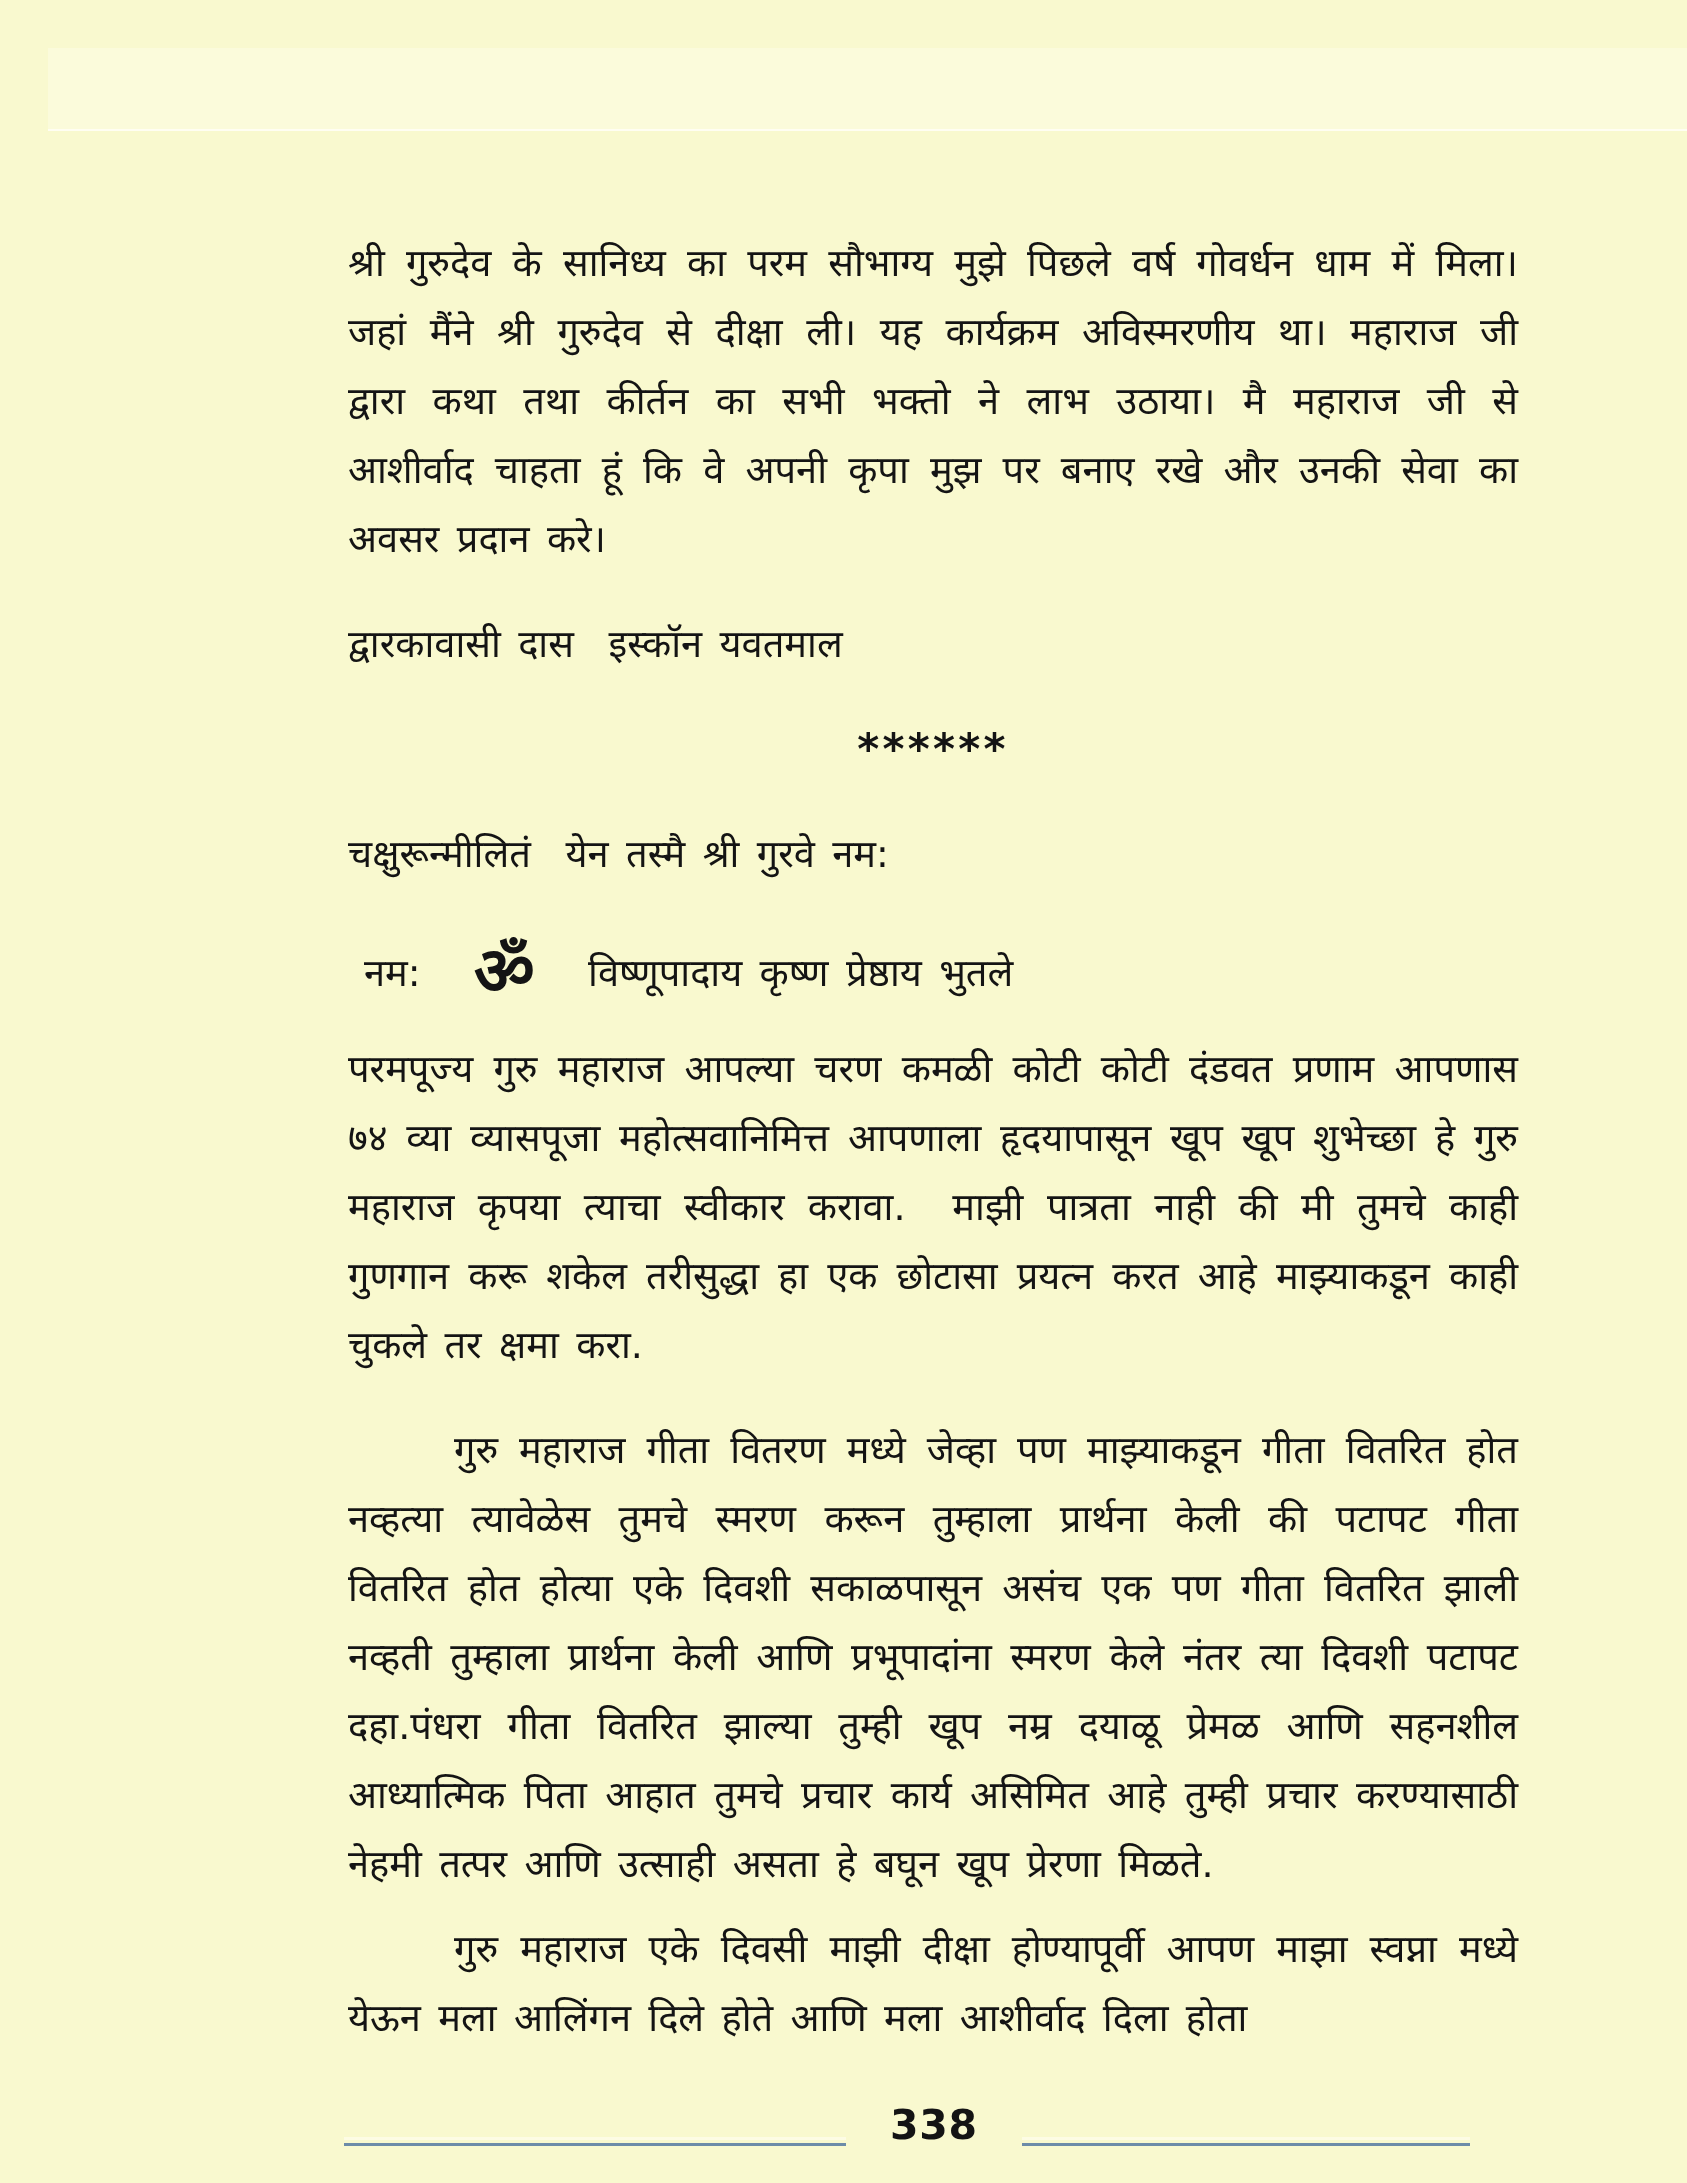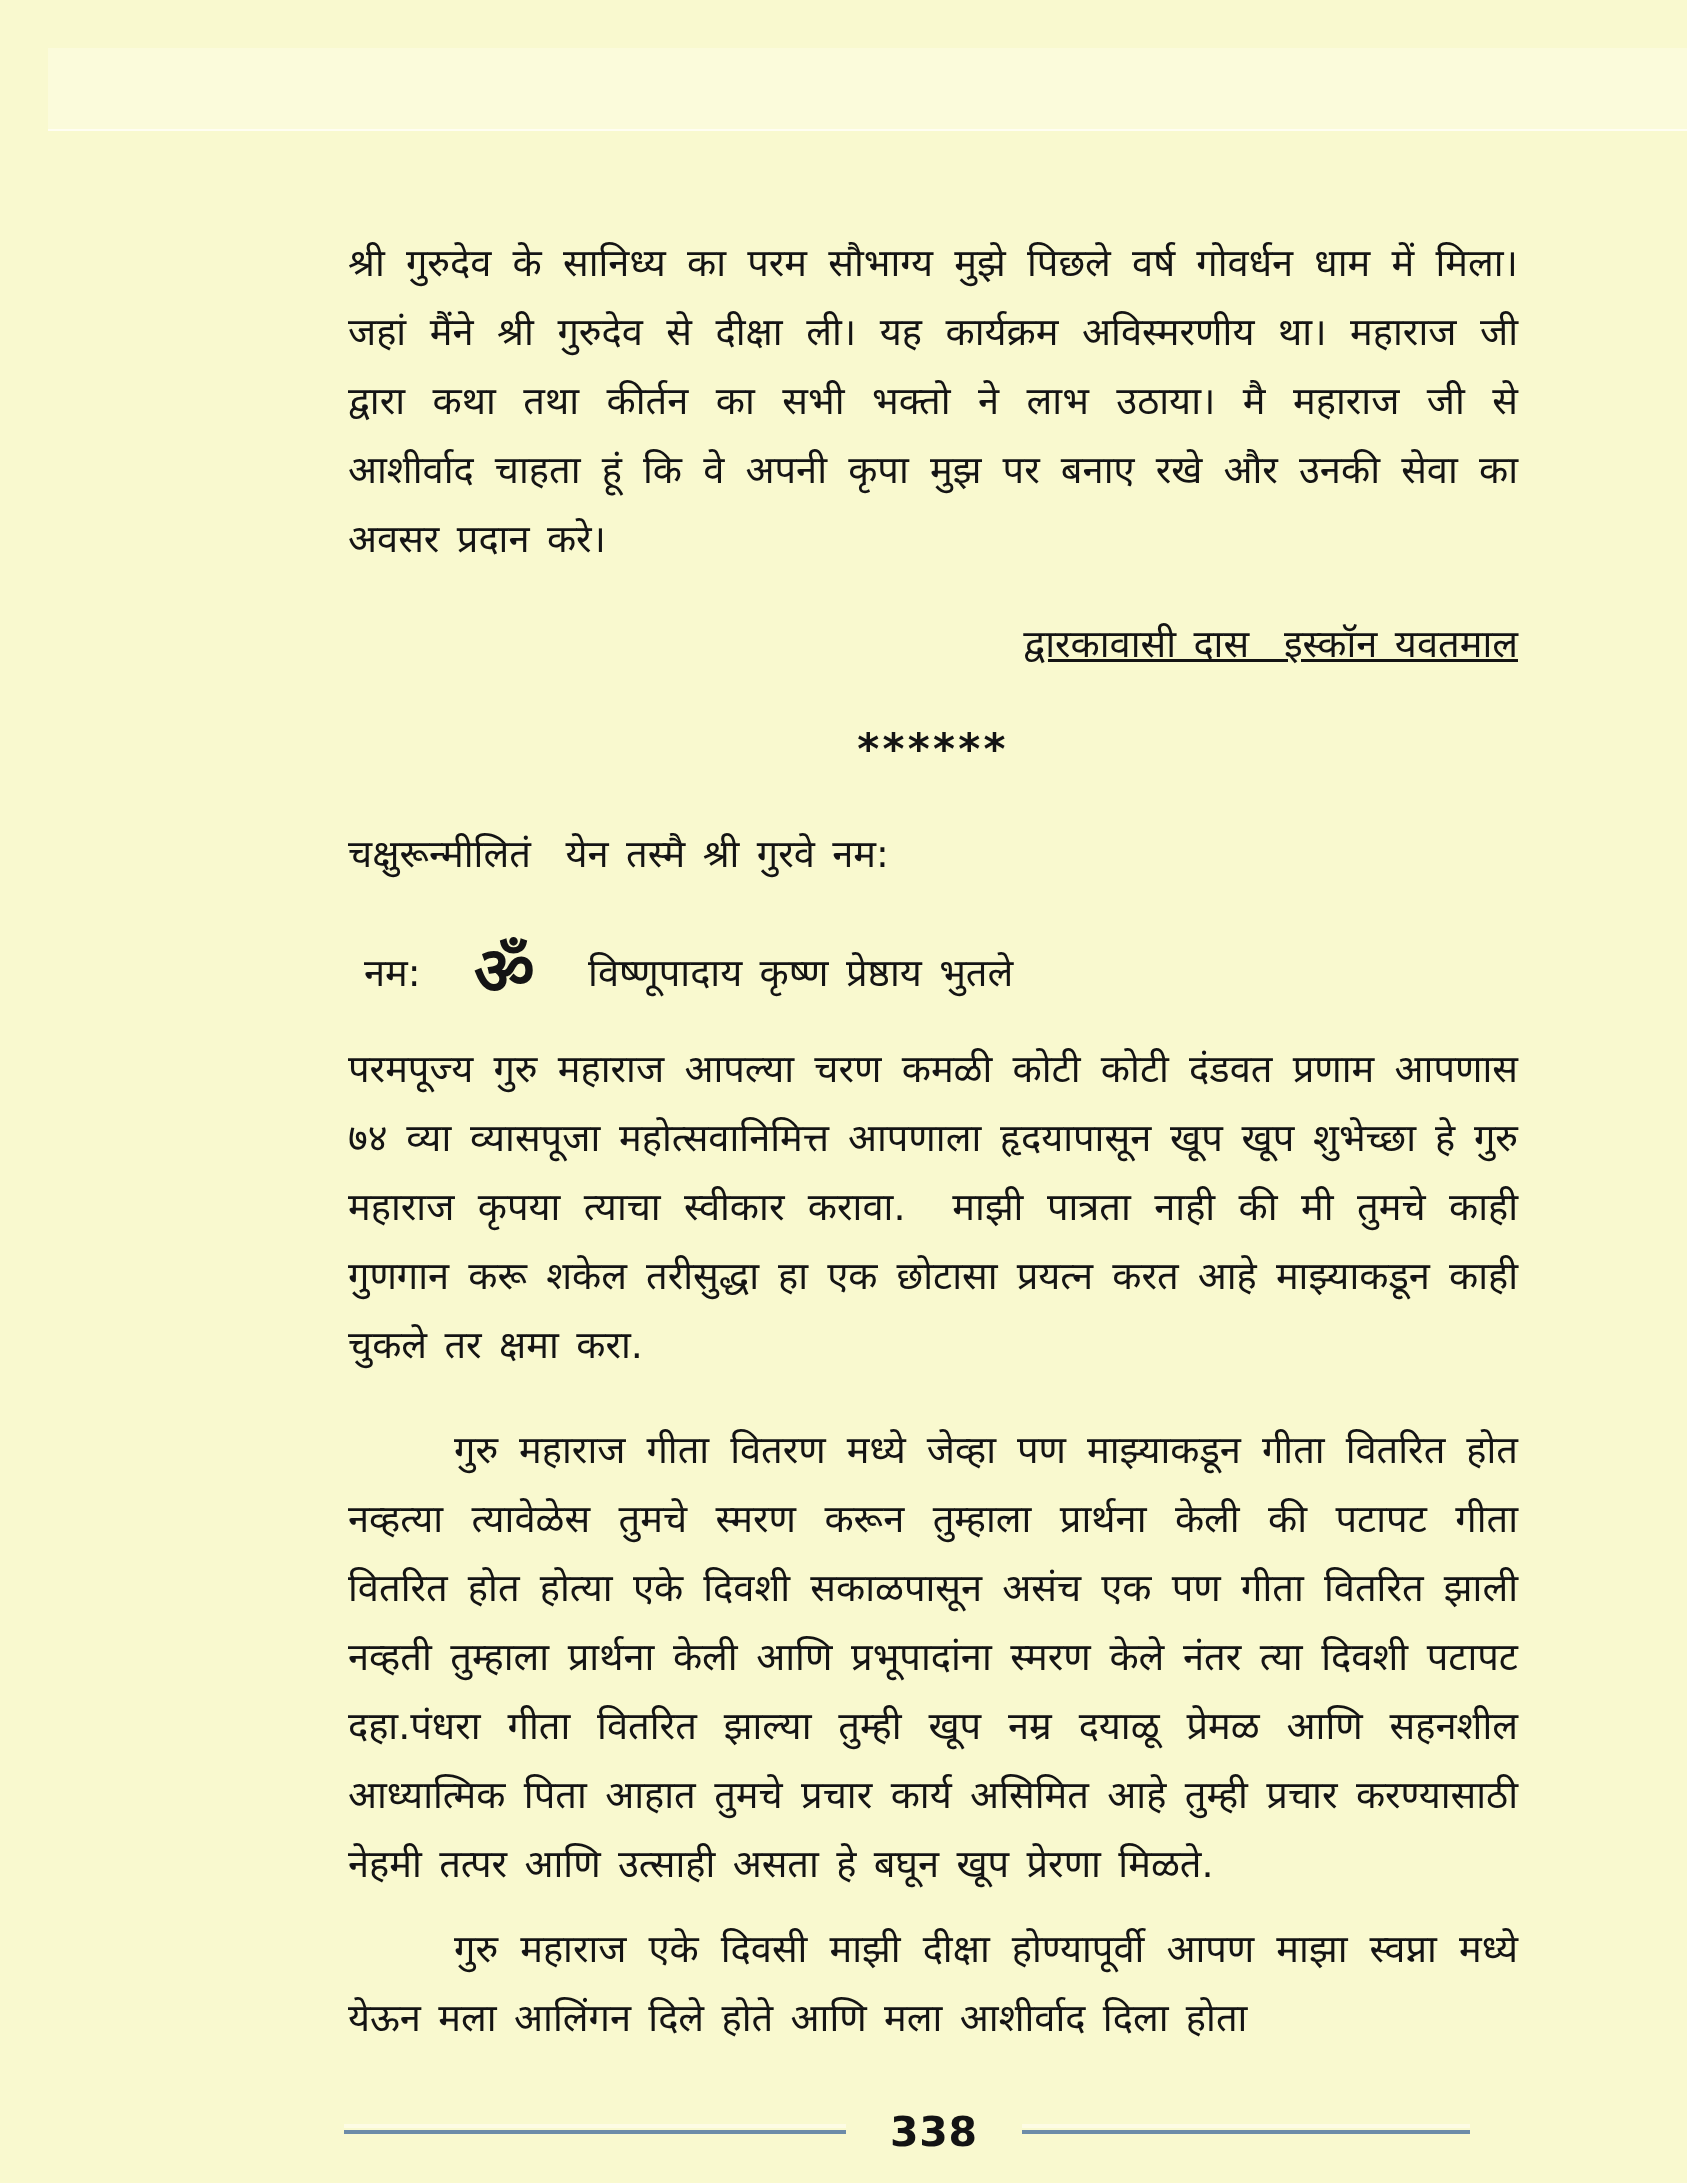--- a/index.html
+++ b/index.html
@@ -27,23 +27,21 @@
     position:relative;
     padding:165px 169px 0 284px;
     font-size:38px;
     line-height:69px;
     word-spacing:5.3px;
   }
   .para{
     text-align:justify;
   }
   .signature{
-    text-align:right;
     margin-top:36px;
-    text-decoration:underline;
   }
   .stars{
     text-align:center;
     margin-top:36px;
     font-weight:bold;
     font-size:42px;
     letter-spacing:3.3px;
   }
   .inv{
     text-align:left;
@@ -61,21 +59,21 @@
   .p2{margin-top:26.5px;}
   .p3{margin-top:36px;text-indent:106px;}
   .p4{margin-top:13.2px;text-indent:106px;}
   .footer{
     position:absolute;
     top:2054px;
     left:280px;
     right:217px;
     height:60px;
     display:flex;
-    align-items:center;
+    align-items:flex-end;
   }
   .rule{
     height:3.3px;
     background:var(--footer_rule);
     box-shadow:0 -6px 0 0 var(--footer_rule_hi);
   }
   .rule-left{flex:1.12;margin-right:28px;}
   .rule-right{flex:1;margin-left:28px;}
   .page-num{
     font-weight:bold;

